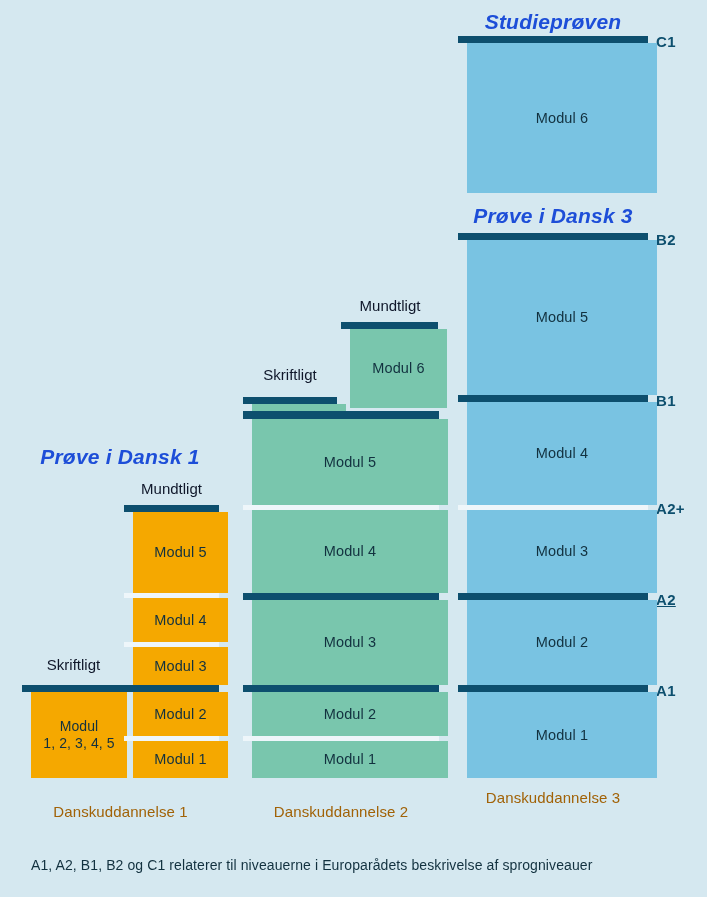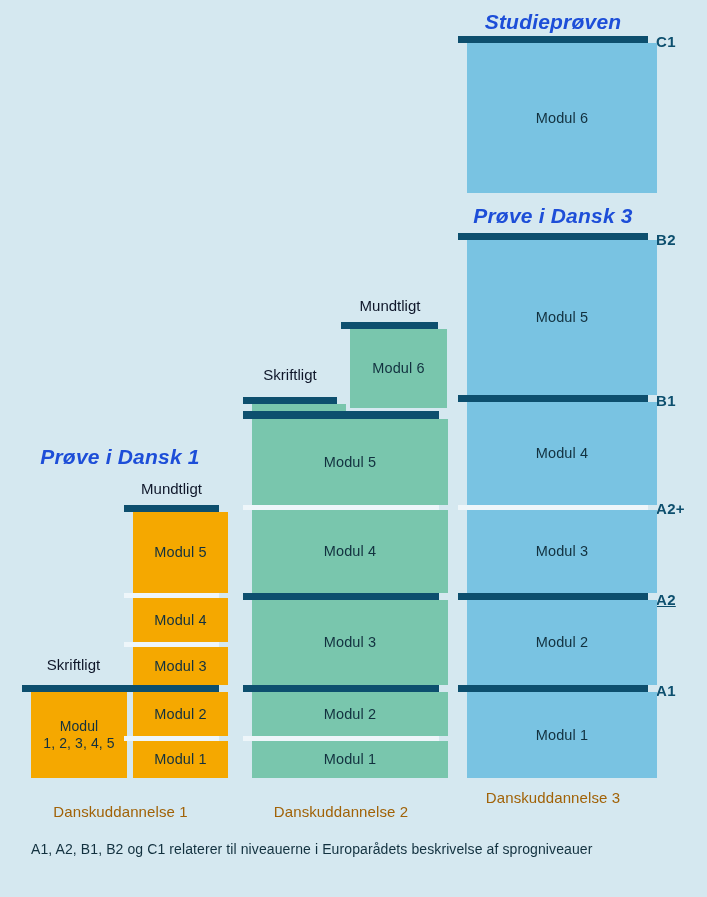--- a/index.html
+++ b/index.html
@@ -91,20 +91,21 @@
     letter-spacing: .1px;
   }
 
   
   .footnote {
     position: absolute;
     font-size: 14px;
     color: #12313f;
     white-space: nowrap;
     letter-spacing: .1px;
+    margin-top: 16px;
   }
 </style>
 </head>
 <body>
 
 <div id="diagram">
 
   <div class="exam-title" style="left:458px; top:10px; width:190px;">Studieprøven</div>
 
   <div class="navybar" style="left:458px; top:36px; width:190px; height:7px;"></div>

